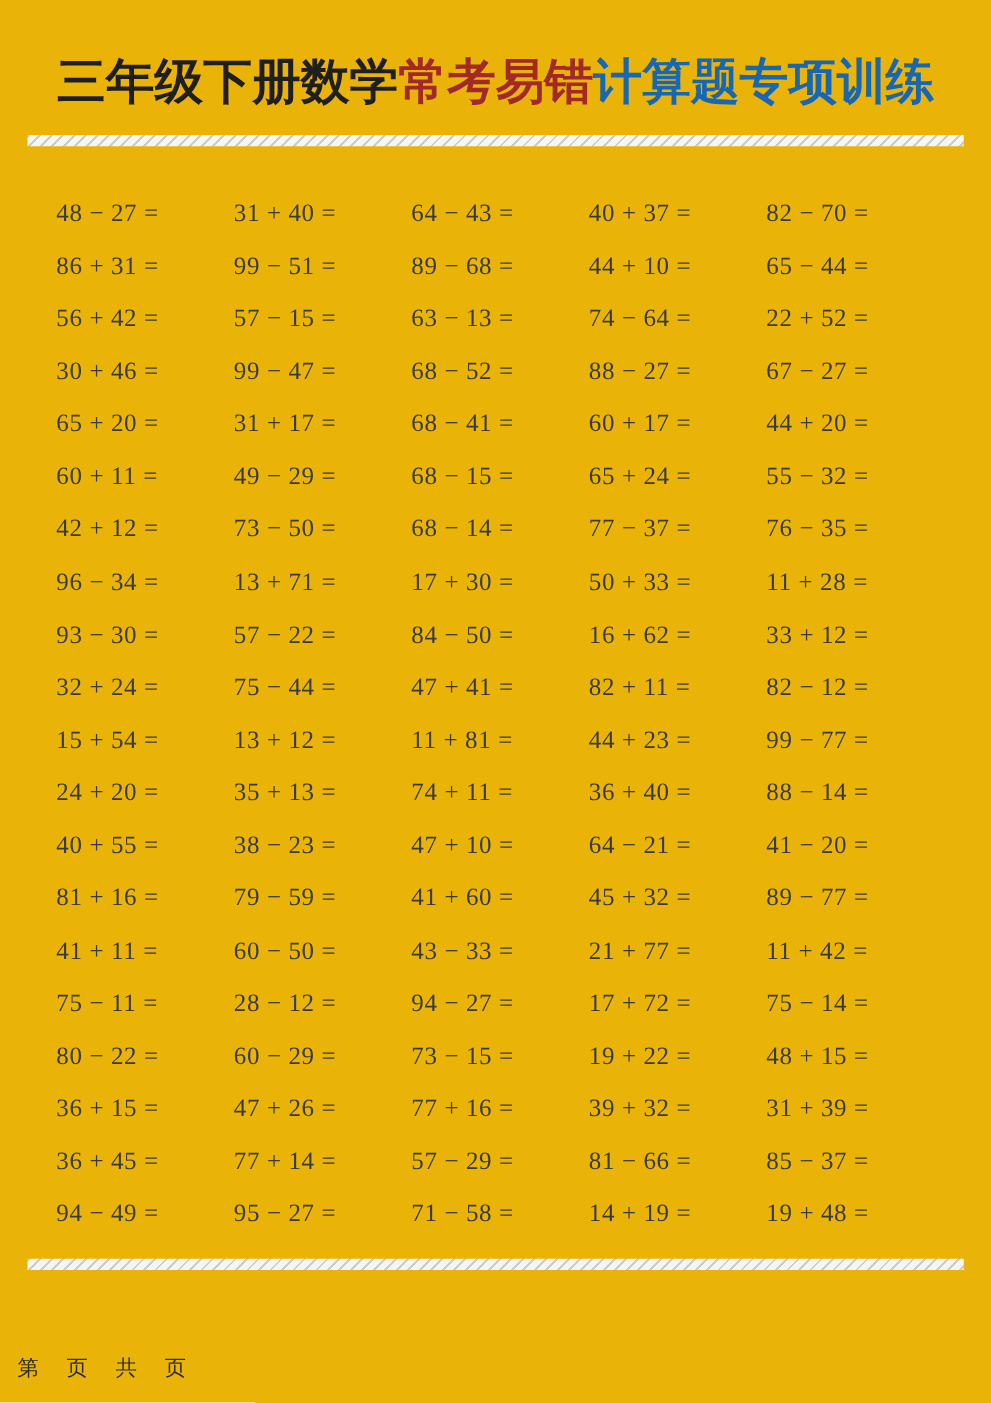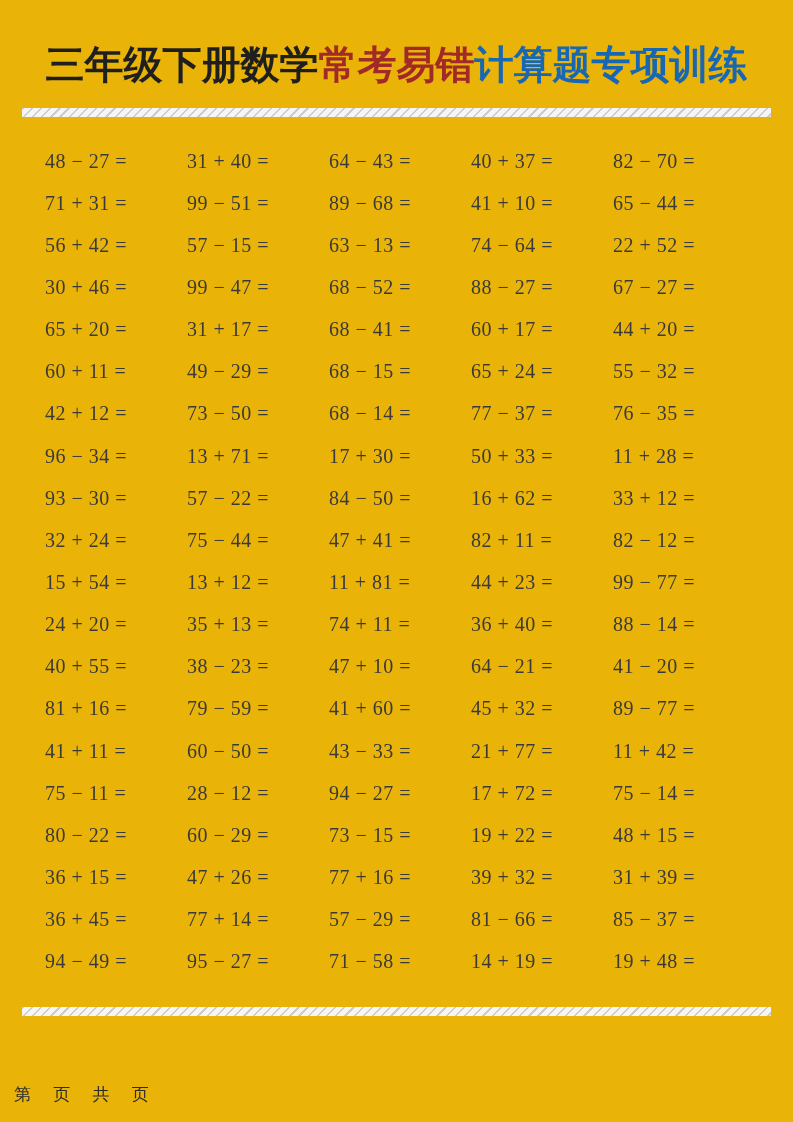--- a/index.html
+++ b/index.html
@@ -26,21 +26,21 @@
     background:repeating-linear-gradient(
       135deg,
       #cccccc 0px, #cccccc 1.6px,
       #f5f5f5 1.6px, #f5f5f5 6.5px
     );
   }
   .hatch-top{top:108px;}
   .hatch-bottom{top:1007px;}
   
   .grid{
-    position:absolute;top:140px;left:45px;
+    position:absolute;top:150px;left:45px;
     width:720px;
     display:grid;
     grid-template-columns:repeat(5,142px);
     grid-auto-rows:42.15px;
     align-items:center;
     justify-items:start;
   }
   .cell{
     font-size:20px;
     color:#3a3a3a;
@@ -68,24 +68,24 @@
   </div>
 
   <div class="hatch hatch-top"></div>
 
   <div class="grid">
       <div class="cell">48 − 27 =</div>
       <div class="cell">31 + 40 =</div>
       <div class="cell">64 − 43 =</div>
       <div class="cell">40 + 37 =</div>
       <div class="cell">82 − 70 =</div>
-      <div class="cell">71 + 31 =</div>
+      <div class="cell">86 + 31 =</div>
       <div class="cell">99 − 51 =</div>
       <div class="cell">89 − 68 =</div>
-      <div class="cell">41 + 10 =</div>
+      <div class="cell">44 + 10 =</div>
       <div class="cell">65 − 44 =</div>
       <div class="cell">56 + 42 =</div>
       <div class="cell">57 − 15 =</div>
       <div class="cell">63 − 13 =</div>
       <div class="cell">74 − 64 =</div>
       <div class="cell">22 + 52 =</div>
       <div class="cell">30 + 46 =</div>
       <div class="cell">99 − 47 =</div>
       <div class="cell">68 − 52 =</div>
       <div class="cell">88 − 27 =</div>

